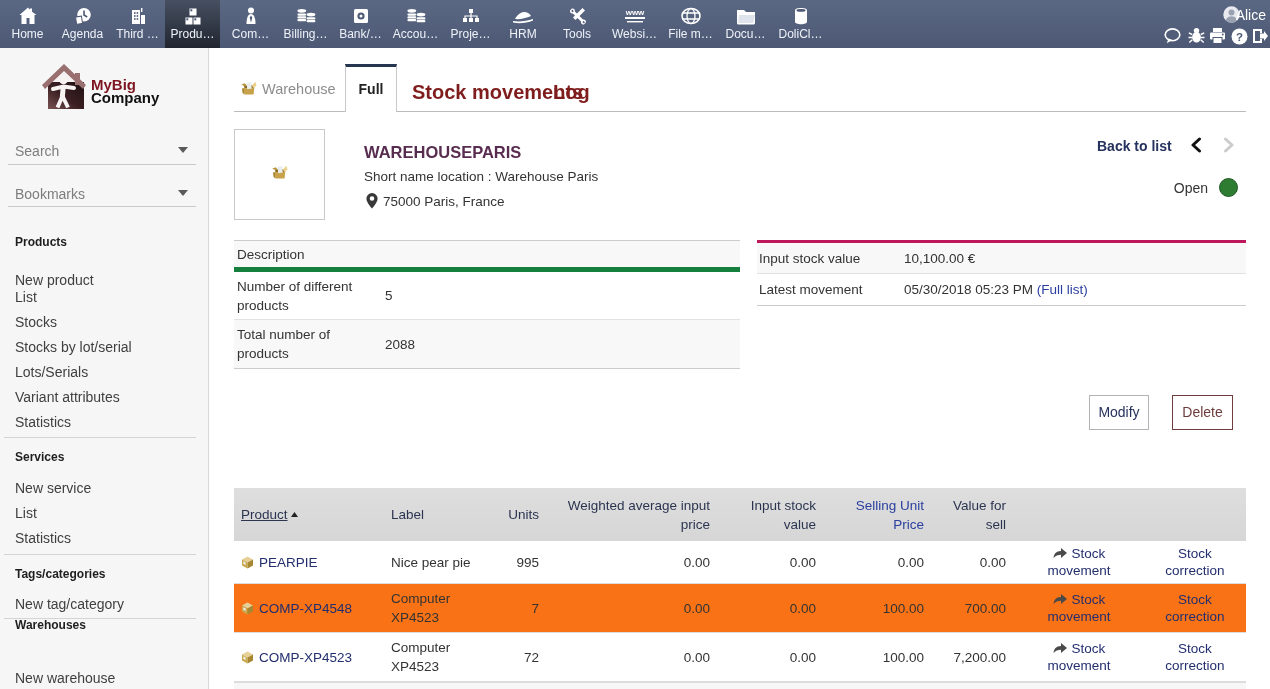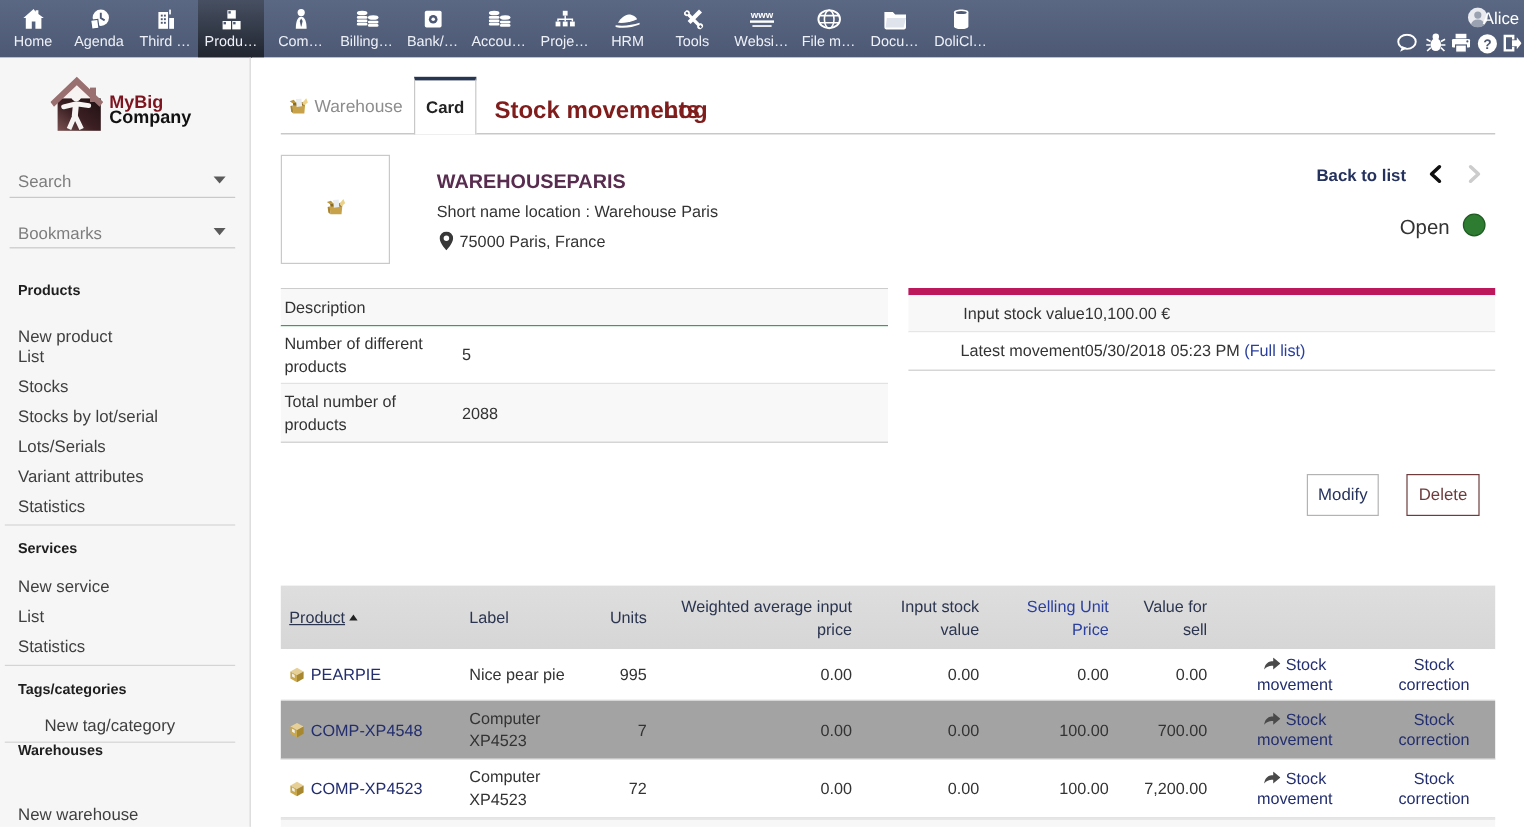--- a/index.html
+++ b/index.html
@@ -266,38 +266,38 @@
   <div class="sitem" style="top:316px;">Lots/Serials</div>
   <div class="sitem" style="top:341px;">Variant attributes</div>
   <div class="sitem" style="top:366px;">Statistics</div>
   <div class="sdivider" style="top:389px;"></div>
   <div class="stitle" style="top:402px;">Services</div>
   <div class="sitem" style="top:432px;">New service</div>
   <div class="sitem" style="top:457px;">List</div>
   <div class="sitem" style="top:482px;">Statistics</div>
   <div class="sdivider" style="top:506px;"></div>
   <div class="stitle" style="top:519px;text-align:right;">Tags/categories</div>
-  <div class="sitem" style="top:548px;margin-left:22px;">New tag/category</div>
+  <div class="sitem" style="top:548px;">New tag/category</div>
   <div class="sdivider" style="top:570px;"></div>
   <div class="stitle" style="top:570px;">Warehouses</div>
   <div class="sitem" style="top:622px;">New warehouse</div>
 </div>
 <div id="main"></div>
 
 <svg class="abs" style="left:241px;top:80px" width="16" height="16" viewBox="0 0 16 16">
     <path fill="#8a6b24" d="M3 5.5 13.5 5 13 9 3.5 9Z"></path>
     <path fill="#c8a24a" d="M2.8 8 13.2 8 12.6 14.5 3.4 14.5Z"></path>
     <path fill="#e9edf0" d="M5.6 2.6 10.2 2.2 10.8 8.6 6.2 9.2Z"></path>
     <path fill="#b9953e" d="M2.8 6 .4 4.4 3.8 3.2 5.8 5.6Z"></path>
     <path fill="#ecd288" d="M10.8 5.8 14.2 1.8 15.6 5.4 12.4 8Z"></path>
     <path fill="#a8842e" d="M1 8.4 2.8 8 3.4 14.5 1.6 13Z"></path>
   </svg>
 <div class="abs" style="left:262px;top:81px;font-size:14.5px;color:#8c8c8c;">Warehouse</div>
 <div class="hrline" style="left:234px;top:111px;width:1012px;"></div>
-<div id="cardtab">Card</div>
+<div id="cardtab">Full</div>
 <div class="tabtxt" style="left:412px;top:81px;">Stock movements</div>
 <div class="tabtxt" style="left:553px;top:81px;">Log</div>
 
 <div class="abs" style="left:234px;top:129px;width:91px;height:91px;border:1px solid #c9c9c9;background:#fff;"></div>
 <svg class="abs" style="left:272px;top:164px" width="16" height="16" viewBox="0 0 16 16">
     <path fill="#8a6b24" d="M3 5.5 13.5 5 13 9 3.5 9Z"></path>
     <path fill="#c8a24a" d="M2.8 8 13.2 8 12.6 14.5 3.4 14.5Z"></path>
     <path fill="#e9edf0" d="M5.6 2.6 10.2 2.2 10.8 8.6 6.2 9.2Z"></path>
     <path fill="#b9953e" d="M2.8 6 .4 4.4 3.8 3.2 5.8 5.6Z"></path>
     <path fill="#ecd288" d="M10.8 5.8 14.2 1.8 15.6 5.4 12.4 8Z"></path>
@@ -309,37 +309,37 @@
     <path fill="#383838" d="M6 0a5.6 5.6 0 0 0-5.6 5.6C.4 9.8 6 15.6 6 15.6s5.6-5.8 5.6-10A5.6 5.6 0 0 0 6 0zm0 7.8a2.3 2.3 0 1 1 0-4.6 2.3 2.3 0 0 1 0 4.6z"></path>
   </svg>
 <div class="abs" style="left:383px;top:194px;font-size:13.5px;color:#333;">75000 Paris, France</div>
 <div class="abs" style="left:1097px;top:138px;font-size:14px;font-weight:bold;color:#26325e;">Back to list</div>
 <svg class="abs" style="left:1189px;top:137px" width="14" height="16" viewBox="0 0 14 16">
     <path fill="none" stroke="#111" stroke-width="3" stroke-linecap="round" stroke-linejoin="round" d="M10.5 2 4 8l6.5 6"></path>
   </svg>
 <svg class="abs" style="left:1222px;top:137px" width="14" height="16" viewBox="0 0 14 16">
     <path fill="none" stroke="#ccc" stroke-width="3" stroke-linecap="round" stroke-linejoin="round" d="M3.5 2 10 8l-6.5 6"></path>
   </svg>
-<div class="abs" style="left:1163px;top:180px;width:45px;text-align:right;font-size:17px;color:#333;">Open</div>
+<div class="abs" style="left:1163px;top:180px;width:45px;text-align:right;font-size:14px;color:#333;">Open</div>
 <div class="abs" style="left:1219px;top:178px;width:19px;height:19px;border-radius:50%;background:#2d7c31;border:1px solid #1f5a22;"></div>
 
 <div id="tleft" class="abs" style="left:234px;top:240px;width:506px;border-top:1px solid #ccc;font-size:13.5px;color:#333;">
-  <div style="height:31px;background:#f8f8f8;border-bottom:1px solid #15803d;display:flex;align-items:center;">
+  <div style="height:31px;background:#f8f8f8;border-bottom:5px solid #15803d;display:flex;align-items:center;">
       <span style="padding-left:3px;">Description</span>
     </div>
   <div style="height:48px;background:#fff;border-bottom:1px solid #e2e2e2;display:flex;align-items:center;">
     <div style="width:151px;padding-left:3px;line-height:19px;">Number of different products</div>
     <div>5</div>
   </div>
   <div style="height:49px;background:#f8f8f8;border-bottom:1px solid #ccc;display:flex;align-items:center;">
     <div style="width:151px;padding-left:3px;line-height:19px;">Total number of products</div>
     <div>2088</div>
   </div>
 </div>
-<div id="tright" class="abs" style="left:757px;top:240px;width:489px;border-top:6px solid #be185d;font-size:13.5px;color:#333;text-align:right;">
+<div id="tright" class="abs" style="left:757px;top:240px;width:489px;border-top:3px solid #be185d;font-size:13.5px;color:#333;">
   <div style="height:31px;background:#f8f8f8;border-bottom:1px solid #e2e2e2;display:flex;align-items:center;">
     <div style="width:147px;padding-left:2px;">Input stock value</div>
     <div>10,100.00 €</div>
   </div>
   <div style="height:32px;background:#fff;border-bottom:1px solid #ccc;display:flex;align-items:center;">
     <div style="width:147px;padding-left:2px;">Latest movement</div>
     <div>05/30/2018 05:23 PM <span style="color:#2a3f9e;">(Full list)</span></div>
   </div>
 </div>
 
@@ -377,21 +377,21 @@
     <div class="c c3">995</div>
     <div class="c c4">0.00</div>
     <div class="c c5">0.00</div>
     <div class="c c6">0.00</div>
     <div class="c c7">0.00</div>
     <div class="c c8"><a class="plink"><svg class="mico" width="14" height="11" viewBox="0 0 14 11">
             <path fill="#4a4a4a" d="M8 0v3C3 3 1 6 0.5 10 2.5 7.5 5 6.8 8 6.8V10l6-5z"></path>
           </svg> Stock<br>movement</a></div>
     <div class="c c9"><a class="plink">Stock<br>correction</a></div>
   </div>
-  <div class="prow" style="height:49px;background:#a3a3a3;">
+  <div class="prow" style="height:49px;background:#f97316;">
     <div class="c c1">
         <svg class="pico" width="13" height="13" viewBox="0 0 13 13">
           <path fill="#e7d098" d="M6.5 0.5 12 3.5 6.5 6.5 1 3.5z"></path>
           <path fill="#c9a84e" d="M1 3.5l5.5 3v6L1 9.5z"></path>
           <path fill="#a7872f" d="M12 3.5l-5.5 3v6L12 9.5z"></path>
           <path fill="#f2f2ee" d="M2.4 5.2 4.6 6.4 4.6 9 2.4 7.8Z"></path>
         </svg>
         <a class="plink">COMP-XP4548</a>
       </div>
     <div class="c c2">Computer XP4523</div>

